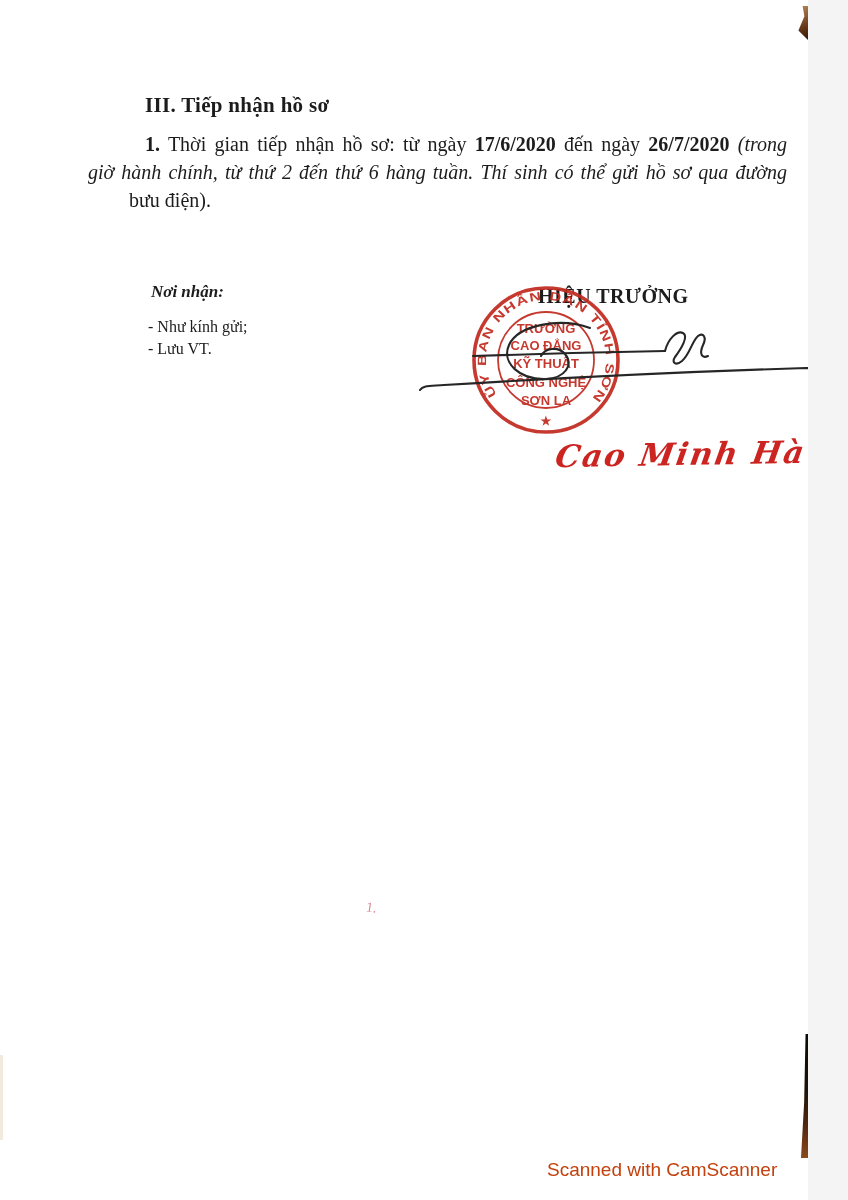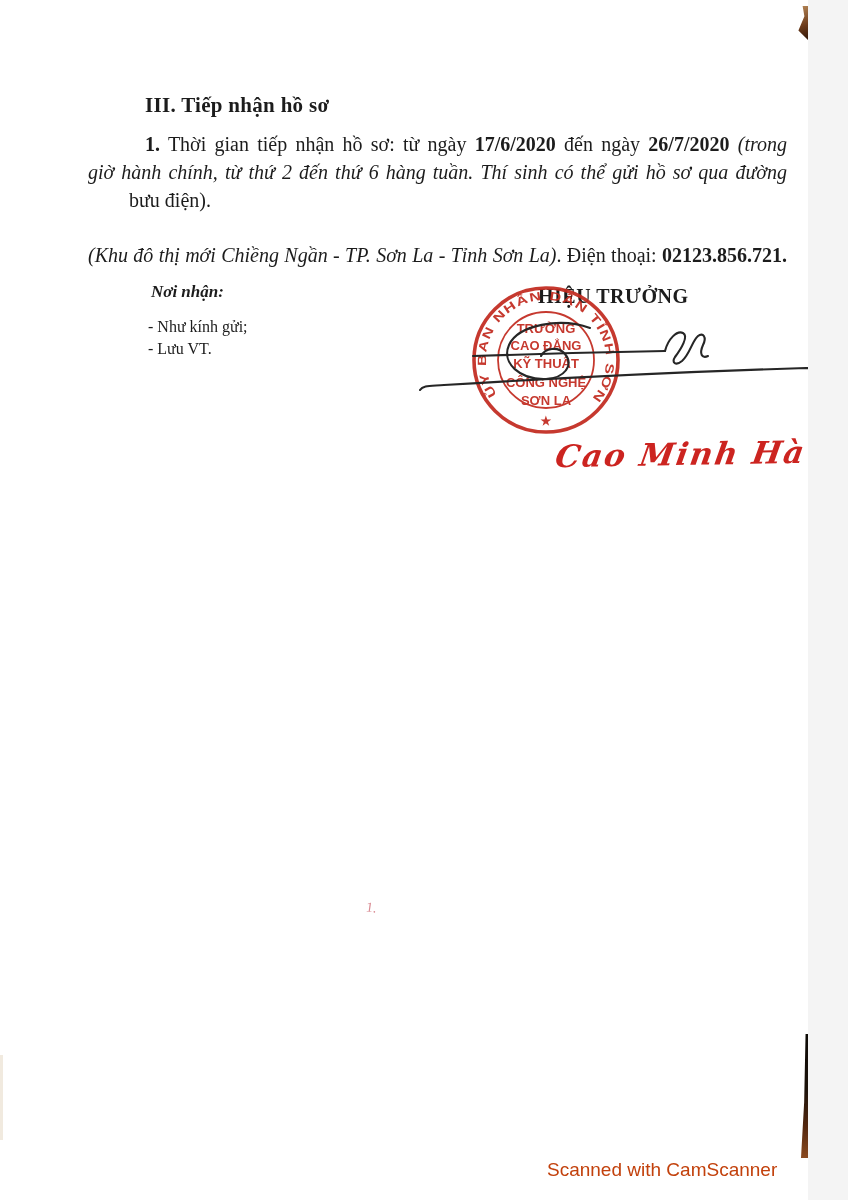--- a/index.html
+++ b/index.html
@@ -53,21 +53,20 @@
 <body>
 
 <div class="page">
 
   <div class="heading">III. Tiếp nhận hồ sơ</div>
 
   <div class="line jfull l-p1l1"><span class="b">1.</span><span> Thời gian tiếp nhận hồ sơ: từ ngày </span><span class="b">17/6/2020</span><span> đến ngày </span><span class="b">26/7/2020</span><span class="i"> (trong</span></div>
   <div class="line jfull l-p1l2">giờ hành chính, từ thứ 2 đến thứ 6 hàng tuần. Thí sinh có thể gửi hồ sơ qua đường</div>
   <div class="line l-p1l3">bưu điện).</div>
 
-  <div class="line jfull l-p2l2"><span class="i">(Khu đô thị mới Chiềng Ngần - TP. Sơn La - Tỉnh Sơn La)</span><span>. Điện thoại: </span><span class="b">02123.856.721.</span></div>
 
   <div class="recipients-label">Nơi nhận:</div>
   <div class="recipient-1">- Như kính gửi;</div>
   <div class="recipient-2">- Lưu VT.</div>
 
   <div class="sig-title">HIỆU TRƯỞNG</div>
 
   <svg class="stamp" viewBox="0 0 240 240" aria-hidden="true">
     <circle class="ring" cx="120" cy="120" r="72" stroke-width="3.6"></circle>
     <circle class="ring" cx="120" cy="120" r="48" stroke-width="1.8"></circle>

